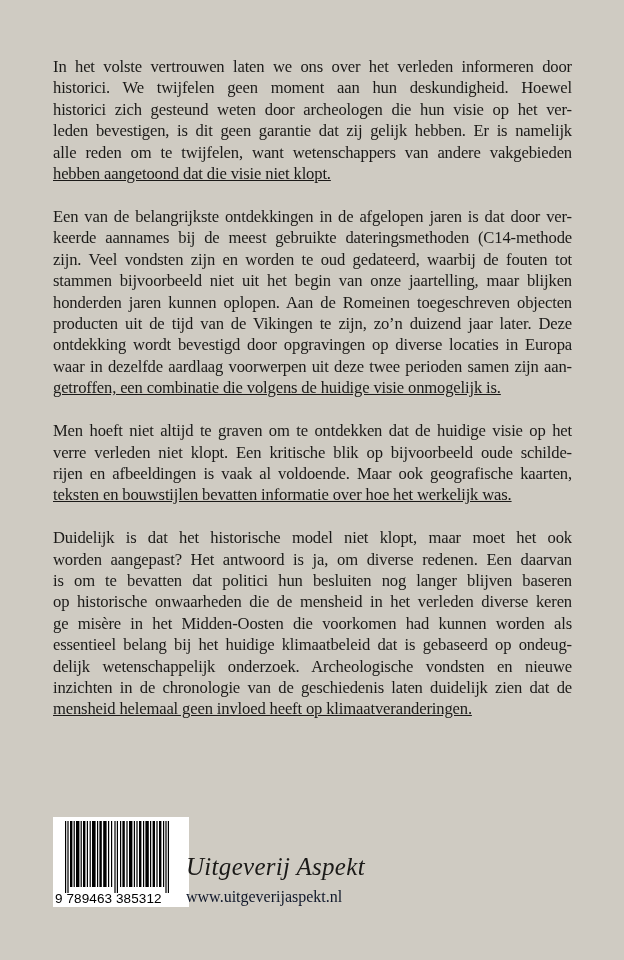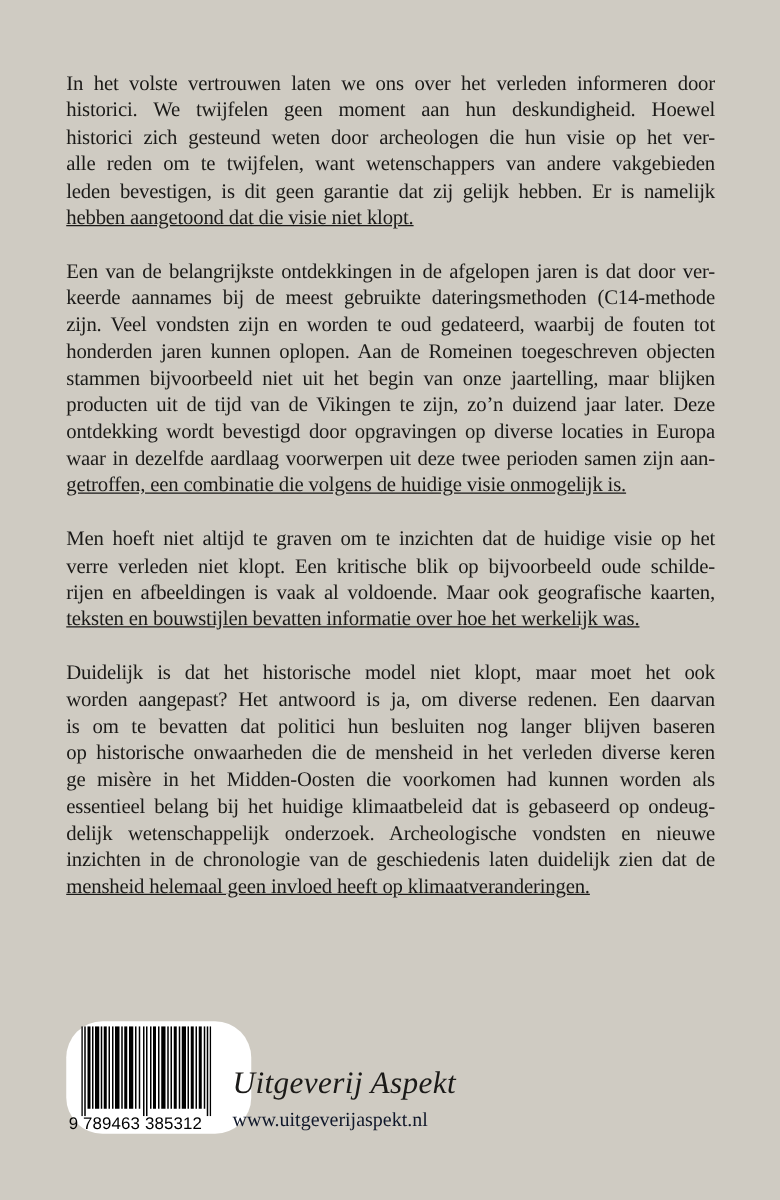--- a/index.html
+++ b/index.html
@@ -36,24 +36,23 @@
       white-space: nowrap;
     }
     .blurb p .ln.last {
       text-align-last: left;
       text-decoration: underline;
     }
     .barcode-box {
       position: absolute;
       left: 53px;
       top: 817px;
-      width: 148px;
+      width: 136px;
       height: 90px;
       background: #ffffff;
-      border-radius: 29px;
     }
     .barcode-bars {
       position: absolute;
       left: 12px;
       top: 4px;
       width: 104px;
       height: 72px;
     }
     .barcode-number {
       position: absolute;
@@ -92,37 +91,37 @@
     }
   </style>
 </head>
 <body>
 
 <div class="blurb">
   <p>
     <span class="ln">In het volste vertrouwen laten we ons over het verleden informeren door</span>
     <span class="ln">historici. We twijfelen geen moment aan hun deskundigheid. Hoewel</span>
     <span class="ln">historici zich gesteund weten door archeologen die hun visie op het ver-</span>
+    <span class="ln">leden bevestigen, is dit geen garantie dat zij gelijk hebben. Er is namelijk</span>
     <span class="ln">alle reden om te twijfelen, want wetenschappers van andere vakgebieden</span>
-    <span class="ln">leden bevestigen, is dit geen garantie dat zij gelijk hebben. Er is namelijk</span>
     <span class="ln last">hebben aangetoond dat die visie niet klopt.</span>
   </p>
   <p>
     <span class="ln">Een van de belangrijkste ontdekkingen in de afgelopen jaren is dat door ver-</span>
     <span class="ln">keerde aannames bij de meest gebruikte dateringsmethoden (C14-methode</span>
     <span class="ln">zijn. Veel vondsten zijn en worden te oud gedateerd, waarbij de fouten tot</span>
+    <span class="ln">stammen bijvoorbeeld niet uit het begin van onze jaartelling, maar blijken</span>
     <span class="ln">honderden jaren kunnen oplopen. Aan de Romeinen toegeschreven objecten</span>
-    <span class="ln">stammen bijvoorbeeld niet uit het begin van onze jaartelling, maar blijken</span>
     <span class="ln">producten uit de tijd van de Vikingen te zijn, zo’n duizend jaar later. Deze</span>
     <span class="ln">ontdekking wordt bevestigd door opgravingen op diverse locaties in Europa</span>
     <span class="ln">waar in dezelfde aardlaag voorwerpen uit deze twee perioden samen zijn aan-</span>
     <span class="ln last">getroffen, een combinatie die volgens de huidige visie onmogelijk is.</span>
   </p>
   <p>
-    <span class="ln">Men hoeft niet altijd te graven om te inzichten dat de huidige visie op het</span>
+    <span class="ln">Men hoeft niet altijd te graven om te ontdekken dat de huidige visie op het</span>
     <span class="ln">verre verleden niet klopt. Een kritische blik op bijvoorbeeld oude schilde-</span>
     <span class="ln">rijen en afbeeldingen is vaak al voldoende. Maar ook geografische kaarten,</span>
     <span class="ln last">teksten en bouwstijlen bevatten informatie over hoe het werkelijk was.</span>
   </p>
   <p>
     <span class="ln">Duidelijk is dat het historische model niet klopt, maar moet het ook</span>
     <span class="ln">worden aangepast? Het antwoord is ja, om diverse redenen. Een daarvan</span>
     <span class="ln">is om te bevatten dat politici hun besluiten nog langer blijven baseren</span>
     <span class="ln">op historische onwaarheden die de mensheid in het verleden diverse keren</span>
     <span class="ln">ge misère in het Midden-Oosten die voorkomen had kunnen worden als</span>

